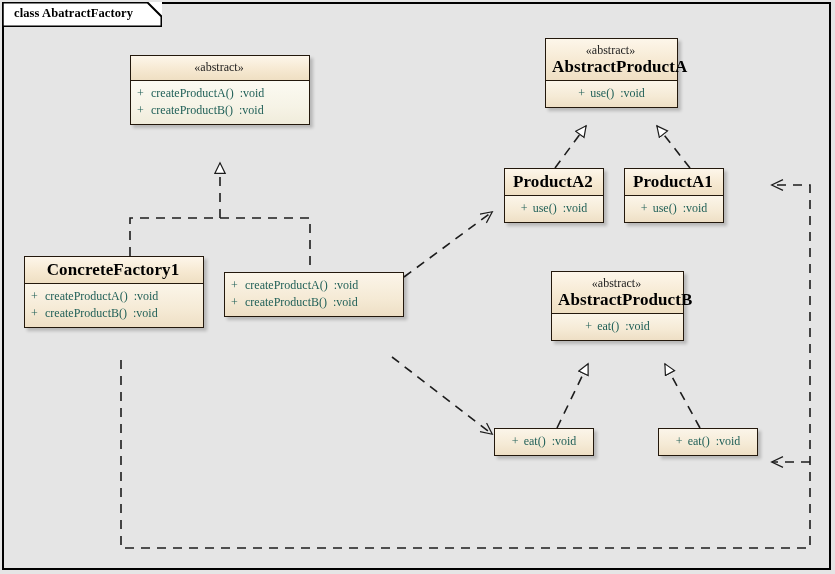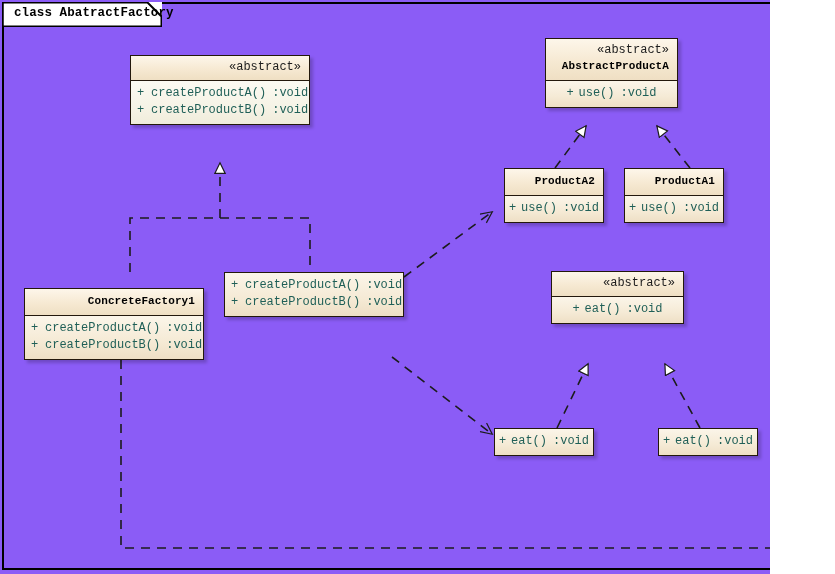--- a/index.html
+++ b/index.html
@@ -2,24 +2,24 @@
 <html><head>
 <meta charset="utf-8">
 <style>
   html, body {
     margin: 0;
     padding: 0;
     background: #ffffff;
   }
   #canvas {
     position: relative;
-    width: 770px;
+    width: 835px;
     height: 574px;
-    background: #8b5cf6;
-    font-family: Liberation Mono, monospace;
+    background: #e5e5e5;
+    font-family: Liberation Serif, serif;
     overflow: hidden;
     box-sizing: border-box;
   }
   
   #frame {
     position: absolute;
     left: 2px;
     top: 2px;
     width: 829px;
     height: 568px;
@@ -61,34 +61,34 @@
     position: absolute;
     box-sizing: border-box;
     border: 1px solid #23180c;
     background: #f7ecd8;
     z-index: 4;
     box-shadow: 3px 3px 3px rgba(0,0,0,0.20);
   }
   .uml-head {
     box-sizing: border-box;
     padding: 4px 8px 5px 6px;
-    text-align: right;
+    text-align: center;
     background: linear-gradient(to bottom, #fdf6ea 0%, #f6e9d2 55%, #efdfc3 100%);
     border-bottom: 1px solid #23180c;
   }
   .stereo {
     display: block;
     font-size: 12px;
     color: #1c1c1c;
     line-height: 15px;
     font-weight: normal;
   }
   .cname {
     display: block;
-    font-size: 11px;
+    font-size: 17px;
     font-weight: bold;
     color: #000000;
     line-height: 17px;
     letter-spacing: 0.1px;
   }
   .uml-body {
     box-sizing: border-box;
     padding: 4px 0 5px 0;
     background: linear-gradient(to bottom, #fbf5e9 0%, #f5ead5 60%, #eedfc5 100%);
   }
@@ -215,21 +215,21 @@
     </div>
     <div class="uml-body">
       <div class="member center">
         <span class="vis">+</span>
         <span class="mname">use()</span>
         <span class="mtype">:void</span>
       </div>
     </div>
   </div>
 
-  <div class="uml-class" style="left:24px; top:288px; width:180px;">
+  <div class="uml-class" style="left:24px; top:256px; width:180px;">
     <div class="uml-head">
       <span class="cname">ConcreteFactory1</span>
     </div>
     <div class="uml-body">
       <div class="member">
         <span class="vis">+</span>
         <span class="mname">createProductA()</span>
         <span class="mtype">:void</span>
       </div>
       <div class="member">
@@ -251,20 +251,21 @@
         <span class="vis">+</span>
         <span class="mname">createProductB()</span>
         <span class="mtype">:void</span>
       </div>
     </div>
   </div>
 
   <div class="uml-class" style="left:551px; top:271px; width:133px;">
     <div class="uml-head">
       <span class="stereo">«abstract»</span>
+      <span class="cname">AbstractProductB</span>
     </div>
     <div class="uml-body">
       <div class="member center">
         <span class="vis">+</span>
         <span class="mname">eat()</span>
         <span class="mtype">:void</span>
       </div>
     </div>
   </div>
 

